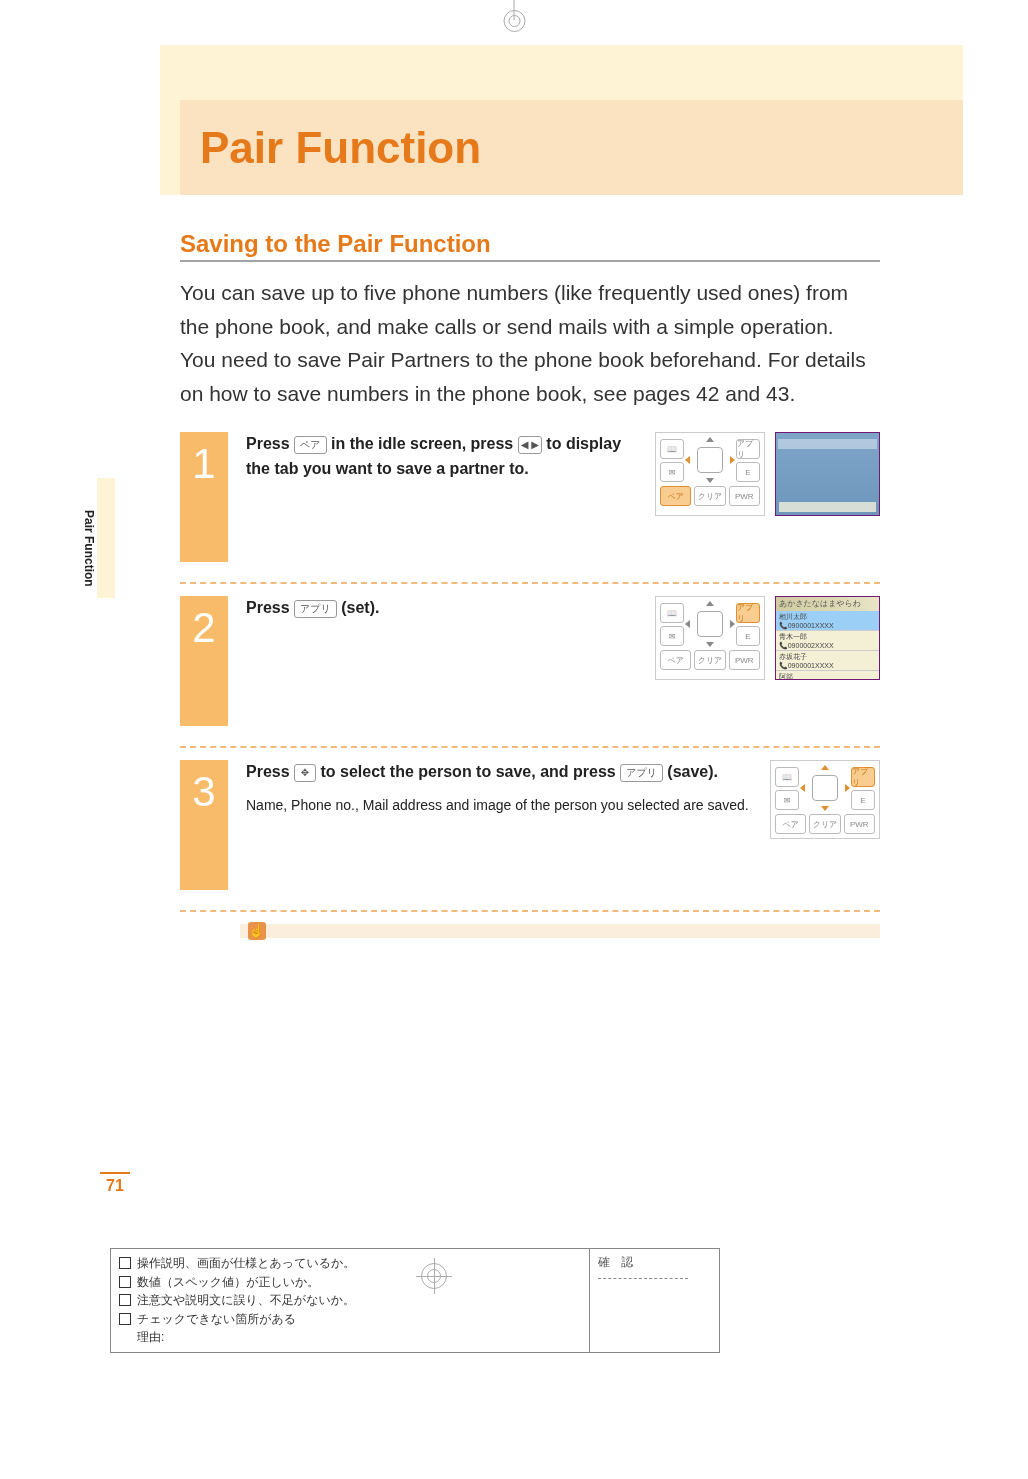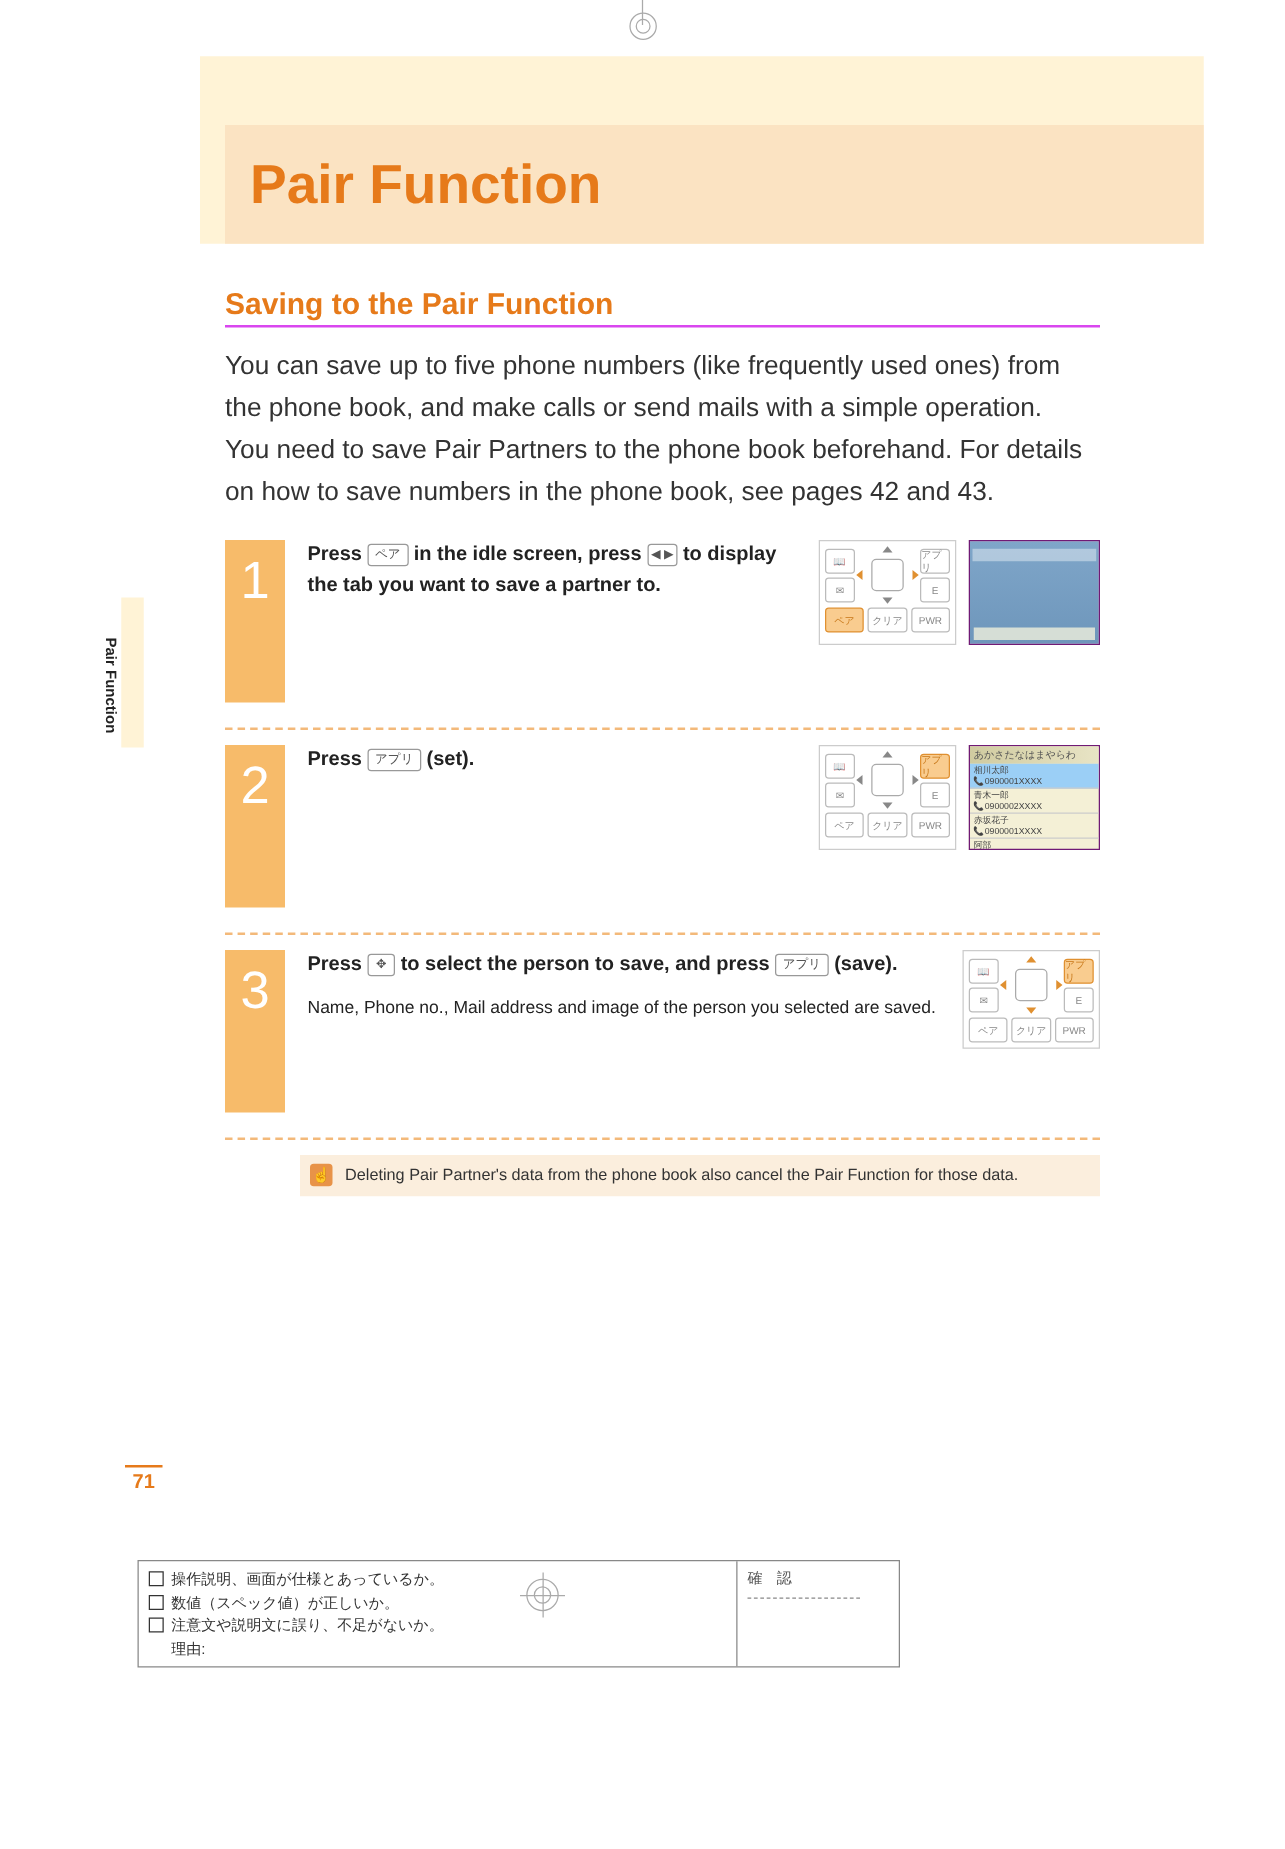--- a/index.html
+++ b/index.html
@@ -58,21 +58,21 @@
   .content {
     position: absolute;
     top: 230px;
     left: 180px;
     width: 700px;
   }
   .section-heading {
     font-size: 24px;
     font-weight: 700;
     color: #e67a1a;
-    border-bottom: 2px solid #d946ef;
+    border-bottom: 2px solid #a3a3a3;
     padding-bottom: 2px;
     margin-bottom: 14px;
   }
   .intro-text {
     font-size: 21px;
     line-height: 1.6;
     color: #333;
     margin-bottom: 22px;
   }
   .step-row {
@@ -500,32 +500,32 @@
             <div class="kp-cell">クリア</div>
             <div class="kp-cell">PWR</div>
           </div>
         </div>
       </div>
     </div>
   </div>
 
   <div class="note-box">
     <div class="note-icon">☝</div>
-    <span>Deleting Pair Partner's data from the phone book also cancel the Pair Function for those data.</span>
   </div>
 
 </div>
 
 <div class="page-number">71</div>
 
 <div class="review-box">
   <div class="review-col2">
     <div><span class="chk"></span><span>操作説明、画面が仕様とあっているか。</span></div>
     <div><span class="chk"></span><span>数値（スペック値）が正しいか。</span></div>
     <div><span class="chk"></span><span>注意文や説明文に誤り、不足がないか。</span></div>
+    <div><span class="chk"></span><span>チェックできない箇所がある</span></div>
     <div style="padding-left:18px;"><span>理由:</span></div>
   </div>
   <div class="review-col3">
     <span class="kakunin">確 認</span><br>
     <span class="kakunin-line"></span>
   </div>
 </div>
 
 <div class="crop-center-bot">
   <div class="crop-circle1"></div>

